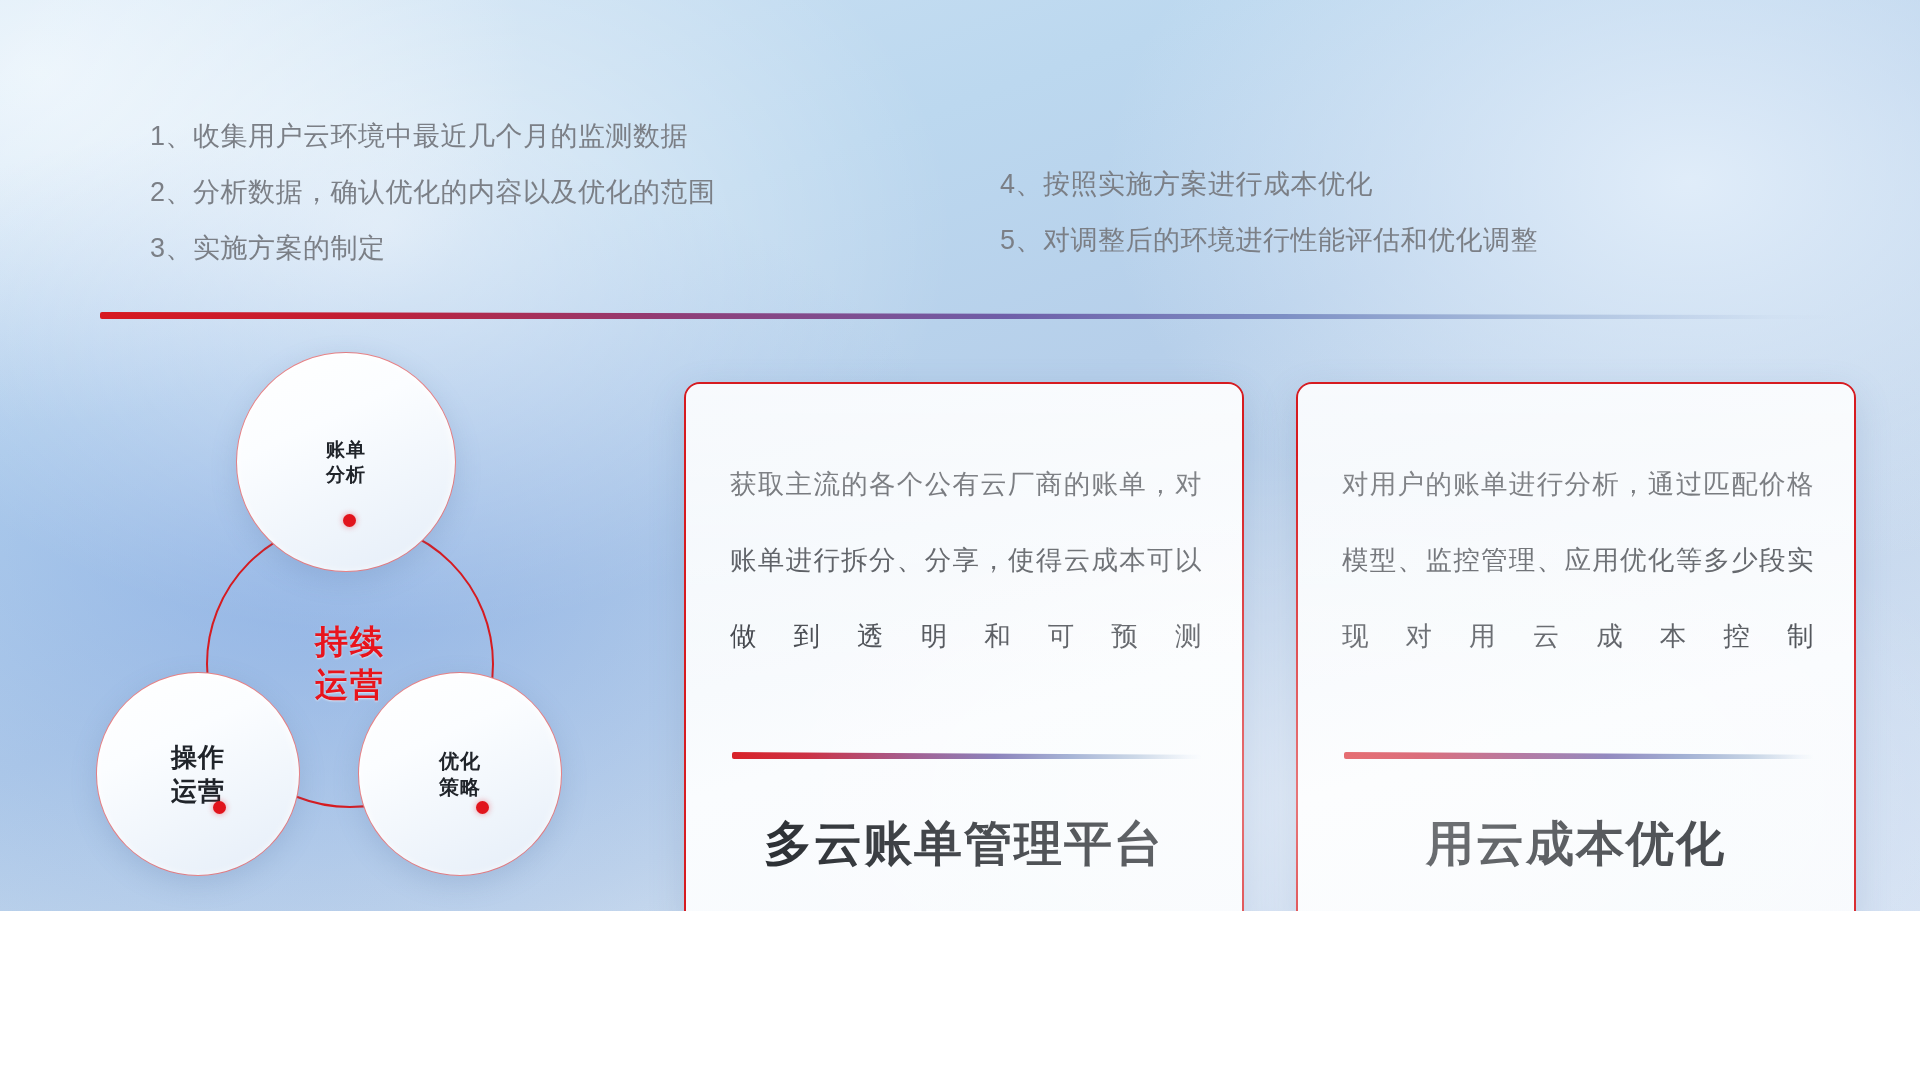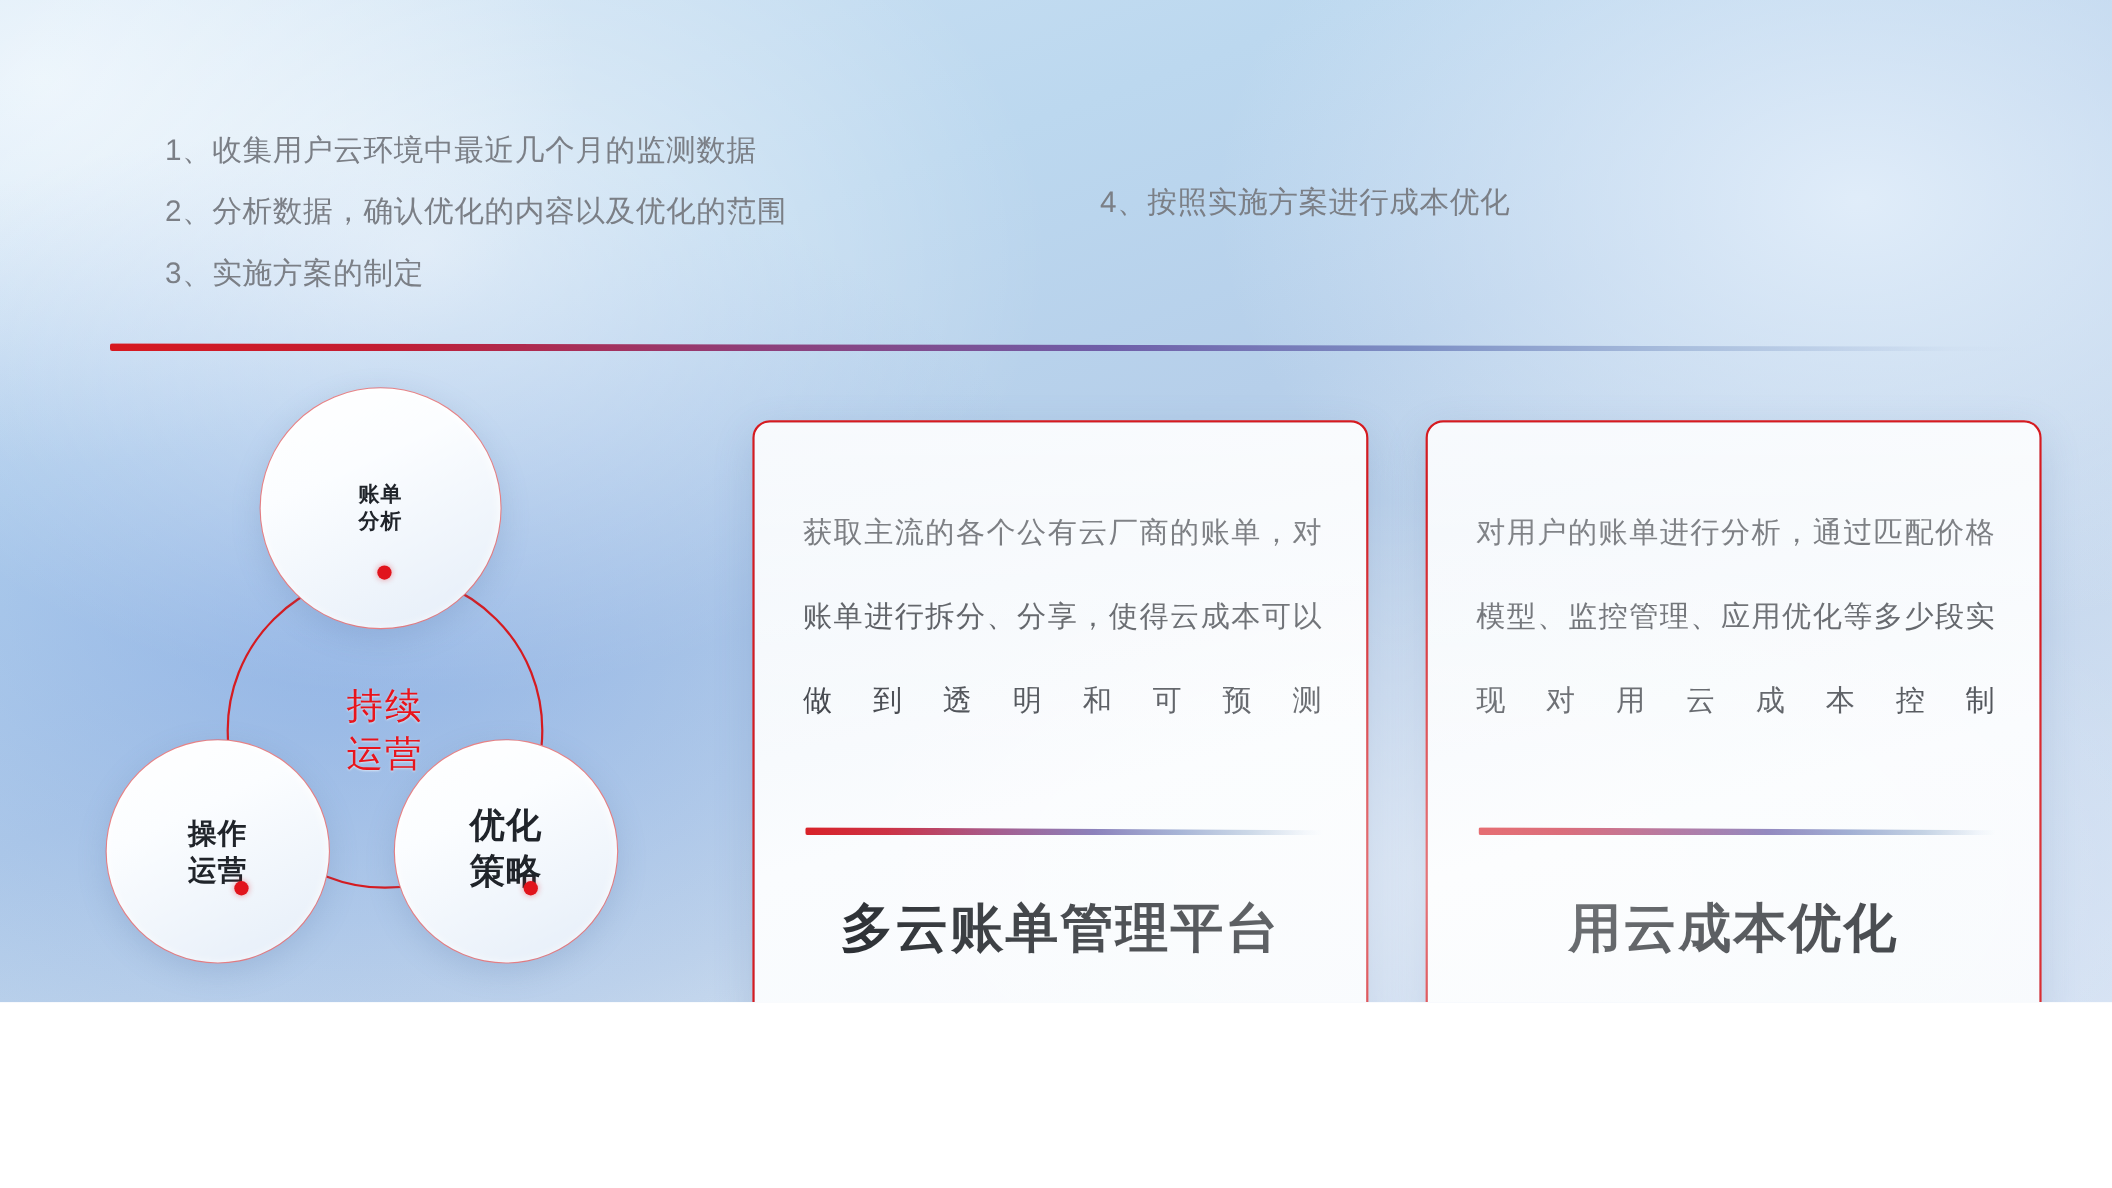--- a/index.html
+++ b/index.html
@@ -119,35 +119,35 @@
     line-height: 1.32;
     letter-spacing: 1px;
     background:
       linear-gradient(155deg, #ffffff 0%, #fbfdff 34%, #eef4fb 72%, #e4edf8 100%);
     border: 1.6px solid rgba(214,27,32,0.55);
     box-shadow: 0 8px 26px rgba(90,125,170,0.22), inset 0 2px 10px rgba(255,255,255,0.95);
   }
   .bubble span { display: block; }
   .bubble-top    { left: 140px; top: 0px;   width: 220px; height: 220px; }
   .bubble-left   { left: 0px;   top: 320px; width: 204px; height: 204px; font-size: 26px; }
-  .bubble-right  { left: 262px; top: 320px; width: 204px; height: 204px; font-size: 32px; font-family: Liberation Mono, monospace; }
+  .bubble-right  { left: 262px; top: 320px; width: 204px; height: 204px; font-size: 20px; }
 
   .ring-center-label {
     position: absolute;
     left: 110px;
     top: 168px;
     width: 288px;
     height: 288px;
     display: flex;
     flex-direction: column;
     align-items: center;
     justify-content: center;
     color: #e8141c;
     font-size: 33px;
-    font-weight: 400;
+    font-weight: 700;
     line-height: 1.3;
     letter-spacing: 2px;
     text-shadow: 0 1px 2px rgba(255,255,255,0.6);
     pointer-events: none;
   }
   .node-dot {
     position: absolute;
     width: 13px;
     height: 13px;
     border-radius: 50%;
@@ -231,20 +231,21 @@
 <div id="stage">
 
   <div class="steps-wrap">
     <div class="steps-col left">
       <span class="step-line">1、收集用户云环境中最近几个月的监测数据</span>
       <span class="step-line">2、分析数据，确认优化的内容以及优化的范围</span>
       <span class="step-line">3、实施方案的制定</span>
     </div>
     <div class="steps-col right">
       <span class="step-line">4、按照实施方案进行成本优化</span>
+      <span class="step-line">5、对调整后的环境进行性能评估和优化调整</span>
     </div>
   </div>
 
   <div class="top-divider"></div>
 
   <div class="diagram">
 
     <div class="ring ring-center"></div>
 
     <div class="ring-center-label">

